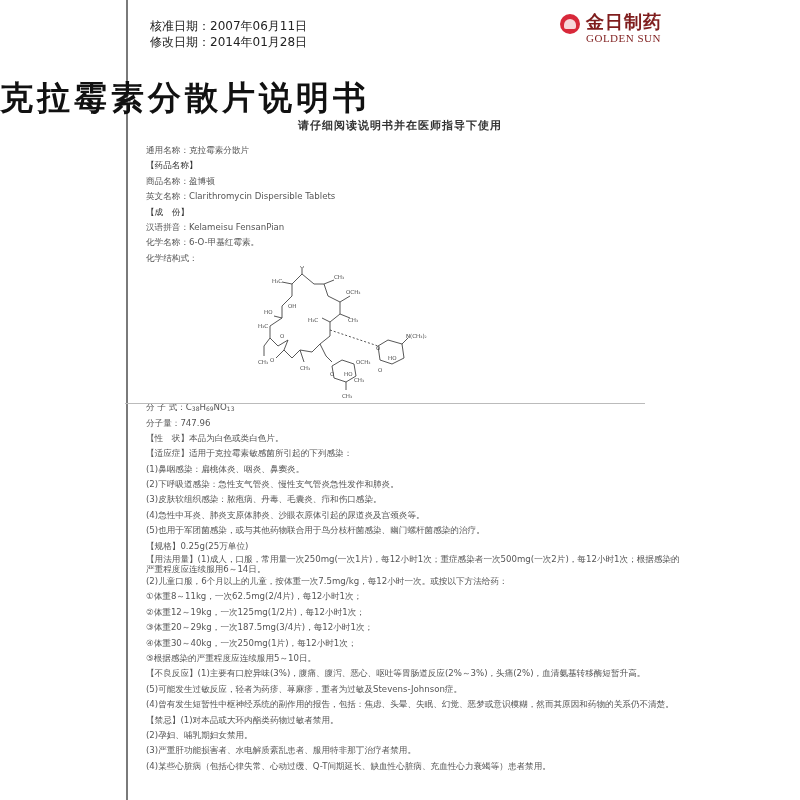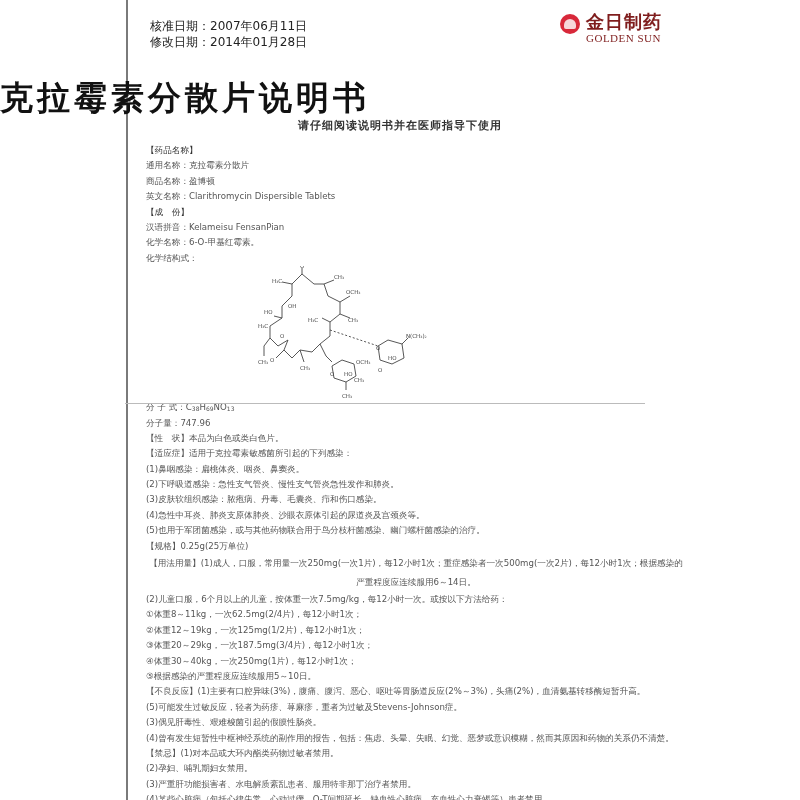--- a/index.html
+++ b/index.html
@@ -10,21 +10,21 @@
   .logo { position:absolute; left:560px; top:12px; height:36px; display:flex; align-items:flex-start; }
   .logo-emblem { width:20px; height:20px; border-radius:50%; background:#d8283a; position:relative; margin-top:2px; }
   .logo-emblem::after { content:""; position:absolute; left:4px; top:5px; width:12px; height:10px; border-radius:6px 6px 2px 2px; background:#f7d7db; }
   .logo-text { margin-left:6px; color:#7f1d1d;font-family:Liberation Serif, serif; }
   .logo-cn { font-size:18px; font-weight:bold; line-height:20px; letter-spacing:1px; }
   .logo-en { font-size:11px; line-height:10px; letter-spacing:0.5px; margin-top:1px; }
   .title { position:absolute; left:0; width:800px; top:76px; font-size:33px; font-weight:bold; color:#111; letter-spacing:4px; font-family:"DejaVu Sans",sans-serif; }
   .subtitle { position:absolute; left:0; width:800px; top:118px; text-align:center; font-size:11px; font-weight:bold; color:#333; letter-spacing:1px; font-family:Liberation Mono, monospace; }
   .body { position:absolute; left:146px; top:143px; width:540px; font-size:8.6px; color:#555; }
   .ln { height:15.4px; line-height:15.4px; white-space:nowrap; }
-  .ln.wrap { white-space:normal; height:auto; line-height:19px;text-align:center; }
+  .ln.wrap { white-space:normal; height:auto; line-height:10px; }
   .sec { color:#333; }
   .struct { position:relative; height:134px; }
   .struct svg { position:absolute; left:96px; top:0; }
   .sep { position:absolute; left:125px; top:403px; width:520px; height:1px; background:#bbb; }
   sub { font-size:6px; vertical-align:-1px; line-height:0; }
 </style>
 </head>
 <body>
 
 <div class="vline"></div>
@@ -39,22 +39,22 @@
   <div class="logo-text">
     <div class="logo-cn">金日制药</div>
     <div class="logo-en">GOLDEN SUN</div>
   </div>
 </div>
 
 <div class="title">克拉霉素分散片说明书</div>
 <div class="subtitle">请仔细阅读说明书并在医师指导下使用</div>
 
 <div class="body">
+  <div class="ln">通用名称：克拉霉素分散片</div>
   <div class="ln sec">【药品名称】</div>
-  <div class="ln">通用名称：克拉霉素分散片</div>
   <div class="ln">商品名称：盈博顿</div>
   <div class="ln">英文名称：Clarithromycin Dispersible Tablets</div>
   <div class="ln sec">【成　份】</div>
   <div class="ln">汉语拼音：Kelameisu FensanPian</div>
   <div class="ln">化学名称：6-O-甲基红霉素。</div>
   <div class="ln">化学结构式：</div>
 
   <div class="struct">
     <svg width="230" height="134" viewBox="0 0 230 134">
       <g stroke="#444" stroke-width="0.9" fill="none">
@@ -127,21 +127,20 @@
   <div class="ln wrap">【用法用量】(1)成人，口服，常用量一次250mg(一次1片)，每12小时1次；重症感染者一次500mg(一次2片)，每12小时1次；根据感染的严重程度应连续服用6～14日。</div>
   <div class="ln">(2)儿童口服，6个月以上的儿童，按体重一次7.5mg/kg，每12小时一次。或按以下方法给药：</div>
   <div class="ln">①体重8～11kg，一次62.5mg(2/4片)，每12小时1次；</div>
   <div class="ln">②体重12～19kg，一次125mg(1/2片)，每12小时1次；</div>
   <div class="ln">③体重20～29kg，一次187.5mg(3/4片)，每12小时1次；</div>
   <div class="ln">④体重30～40kg，一次250mg(1片)，每12小时1次；</div>
   <div class="ln">⑤根据感染的严重程度应连续服用5～10日。</div>
 
   <div class="ln">【不良反应】(1)主要有口腔异味(3%)，腹痛、腹泻、恶心、呕吐等胃肠道反应(2%～3%)，头痛(2%)，血清氨基转移酶短暂升高。</div>
   <div class="ln">(5)可能发生过敏反应，轻者为药疹、荨麻疹，重者为过敏及Stevens-Johnson症。</div>
-  <div class="ln">(3)偶见肝毒性、艰难梭菌引起的假膜性肠炎。</div>
   <div class="ln">(4)曾有发生短暂性中枢神经系统的副作用的报告，包括：焦虑、头晕、失眠、幻觉、恶梦或意识模糊，然而其原因和药物的关系仍不清楚。</div>
 
   <div class="ln">【禁忌】(1)对本品或大环内酯类药物过敏者禁用。</div>
   <div class="ln">(2)孕妇、哺乳期妇女禁用。</div>
   <div class="ln">(3)严重肝功能损害者、水电解质紊乱患者、服用特非那丁治疗者禁用。</div>
   <div class="ln">(4)某些心脏病（包括心律失常、心动过缓、Q-T间期延长、缺血性心脏病、充血性心力衰竭等）患者禁用。</div>
 
 </div>
 
 <div class="sep"></div>

